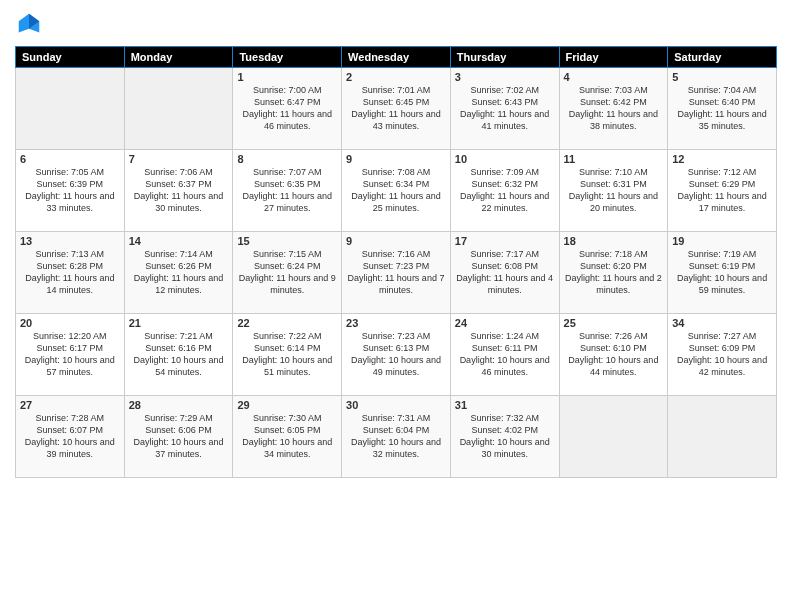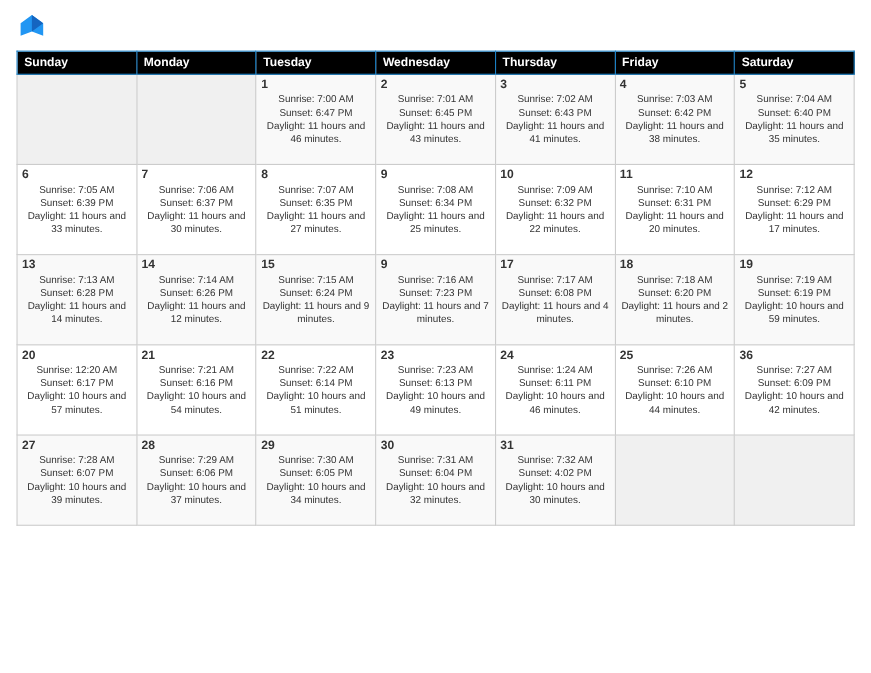--- a/index.html
+++ b/index.html
@@ -281,21 +281,21 @@
 Sunset: 6:11 PM
 Daylight: 10 hours and 46 minutes.</div>
           </td>
           <td>
             <span class="day-num">25</span>
             <div class="day-detail">Sunrise: 7:26 AM
 Sunset: 6:10 PM
 Daylight: 10 hours and 44 minutes.</div>
           </td>
           <td>
-            <span class="day-num">36</span>
+            <span class="day-num">34</span>
             <div class="day-detail">Sunrise: 7:27 AM
 Sunset: 6:09 PM
 Daylight: 10 hours and 42 minutes.</div>
           </td>
         </tr>
         <tr>
           <td>
             <span class="day-num">27</span>
             <div class="day-detail">Sunrise: 7:28 AM
 Sunset: 6:07 PM

